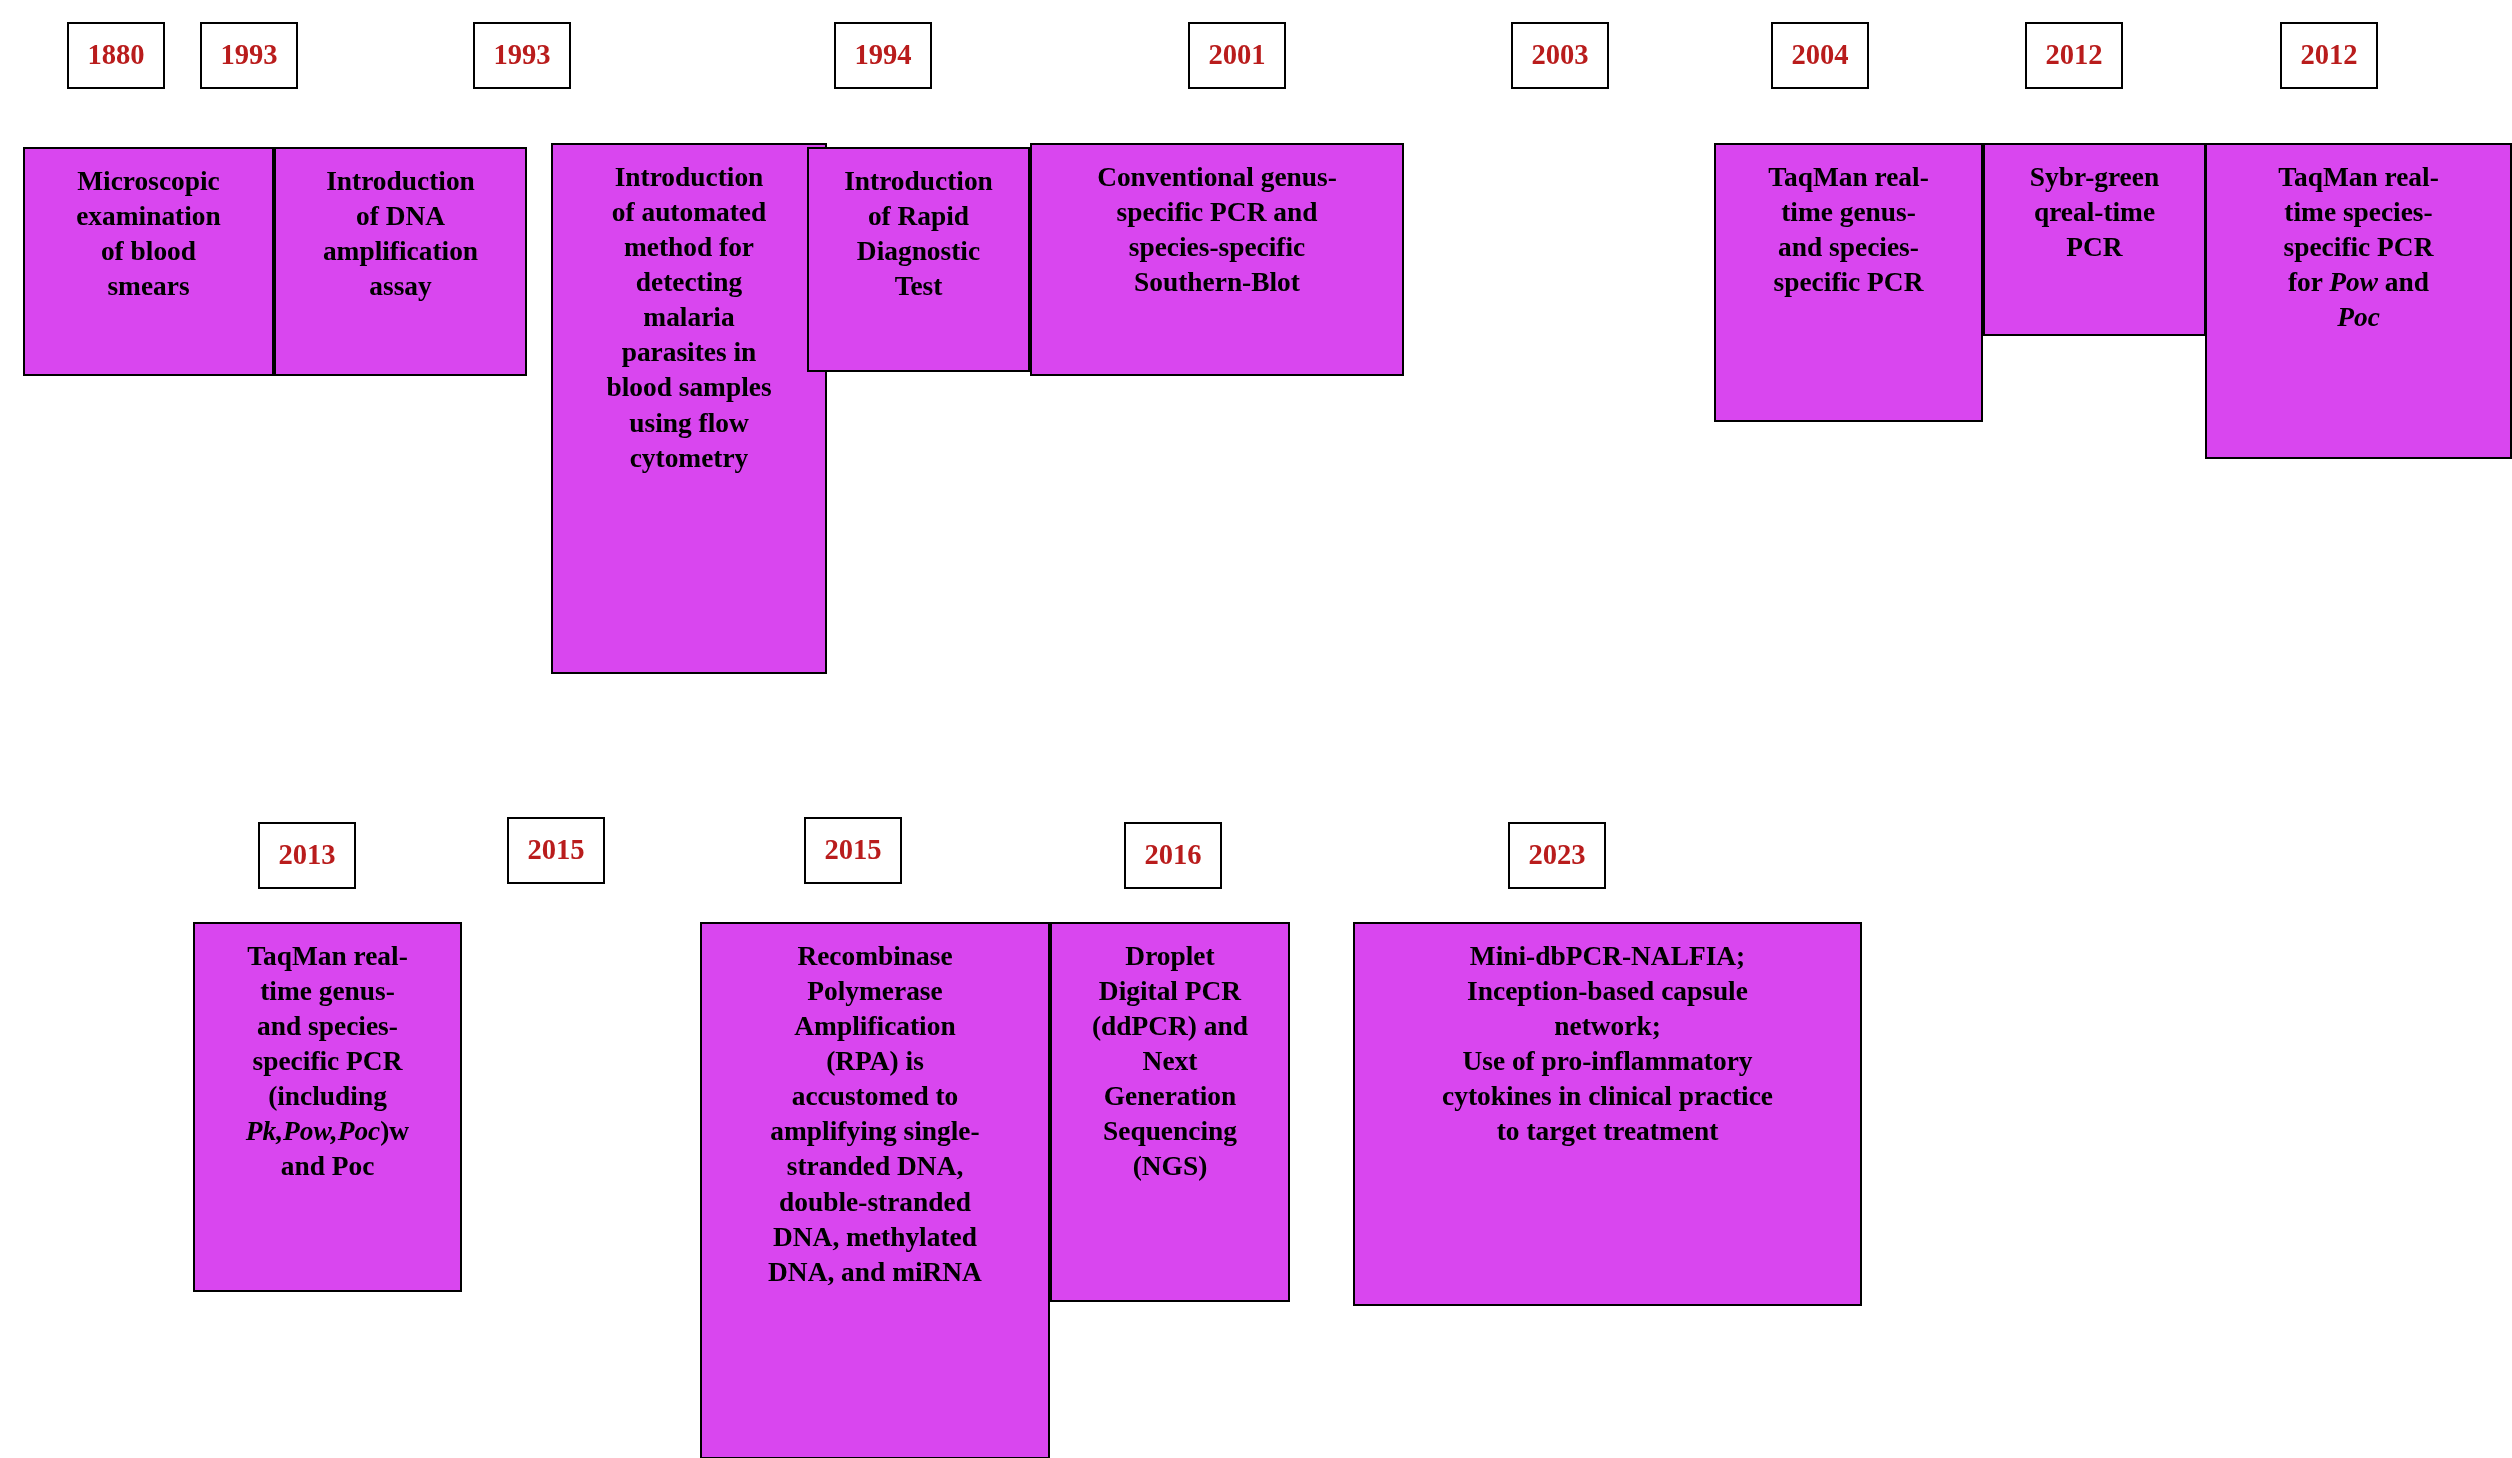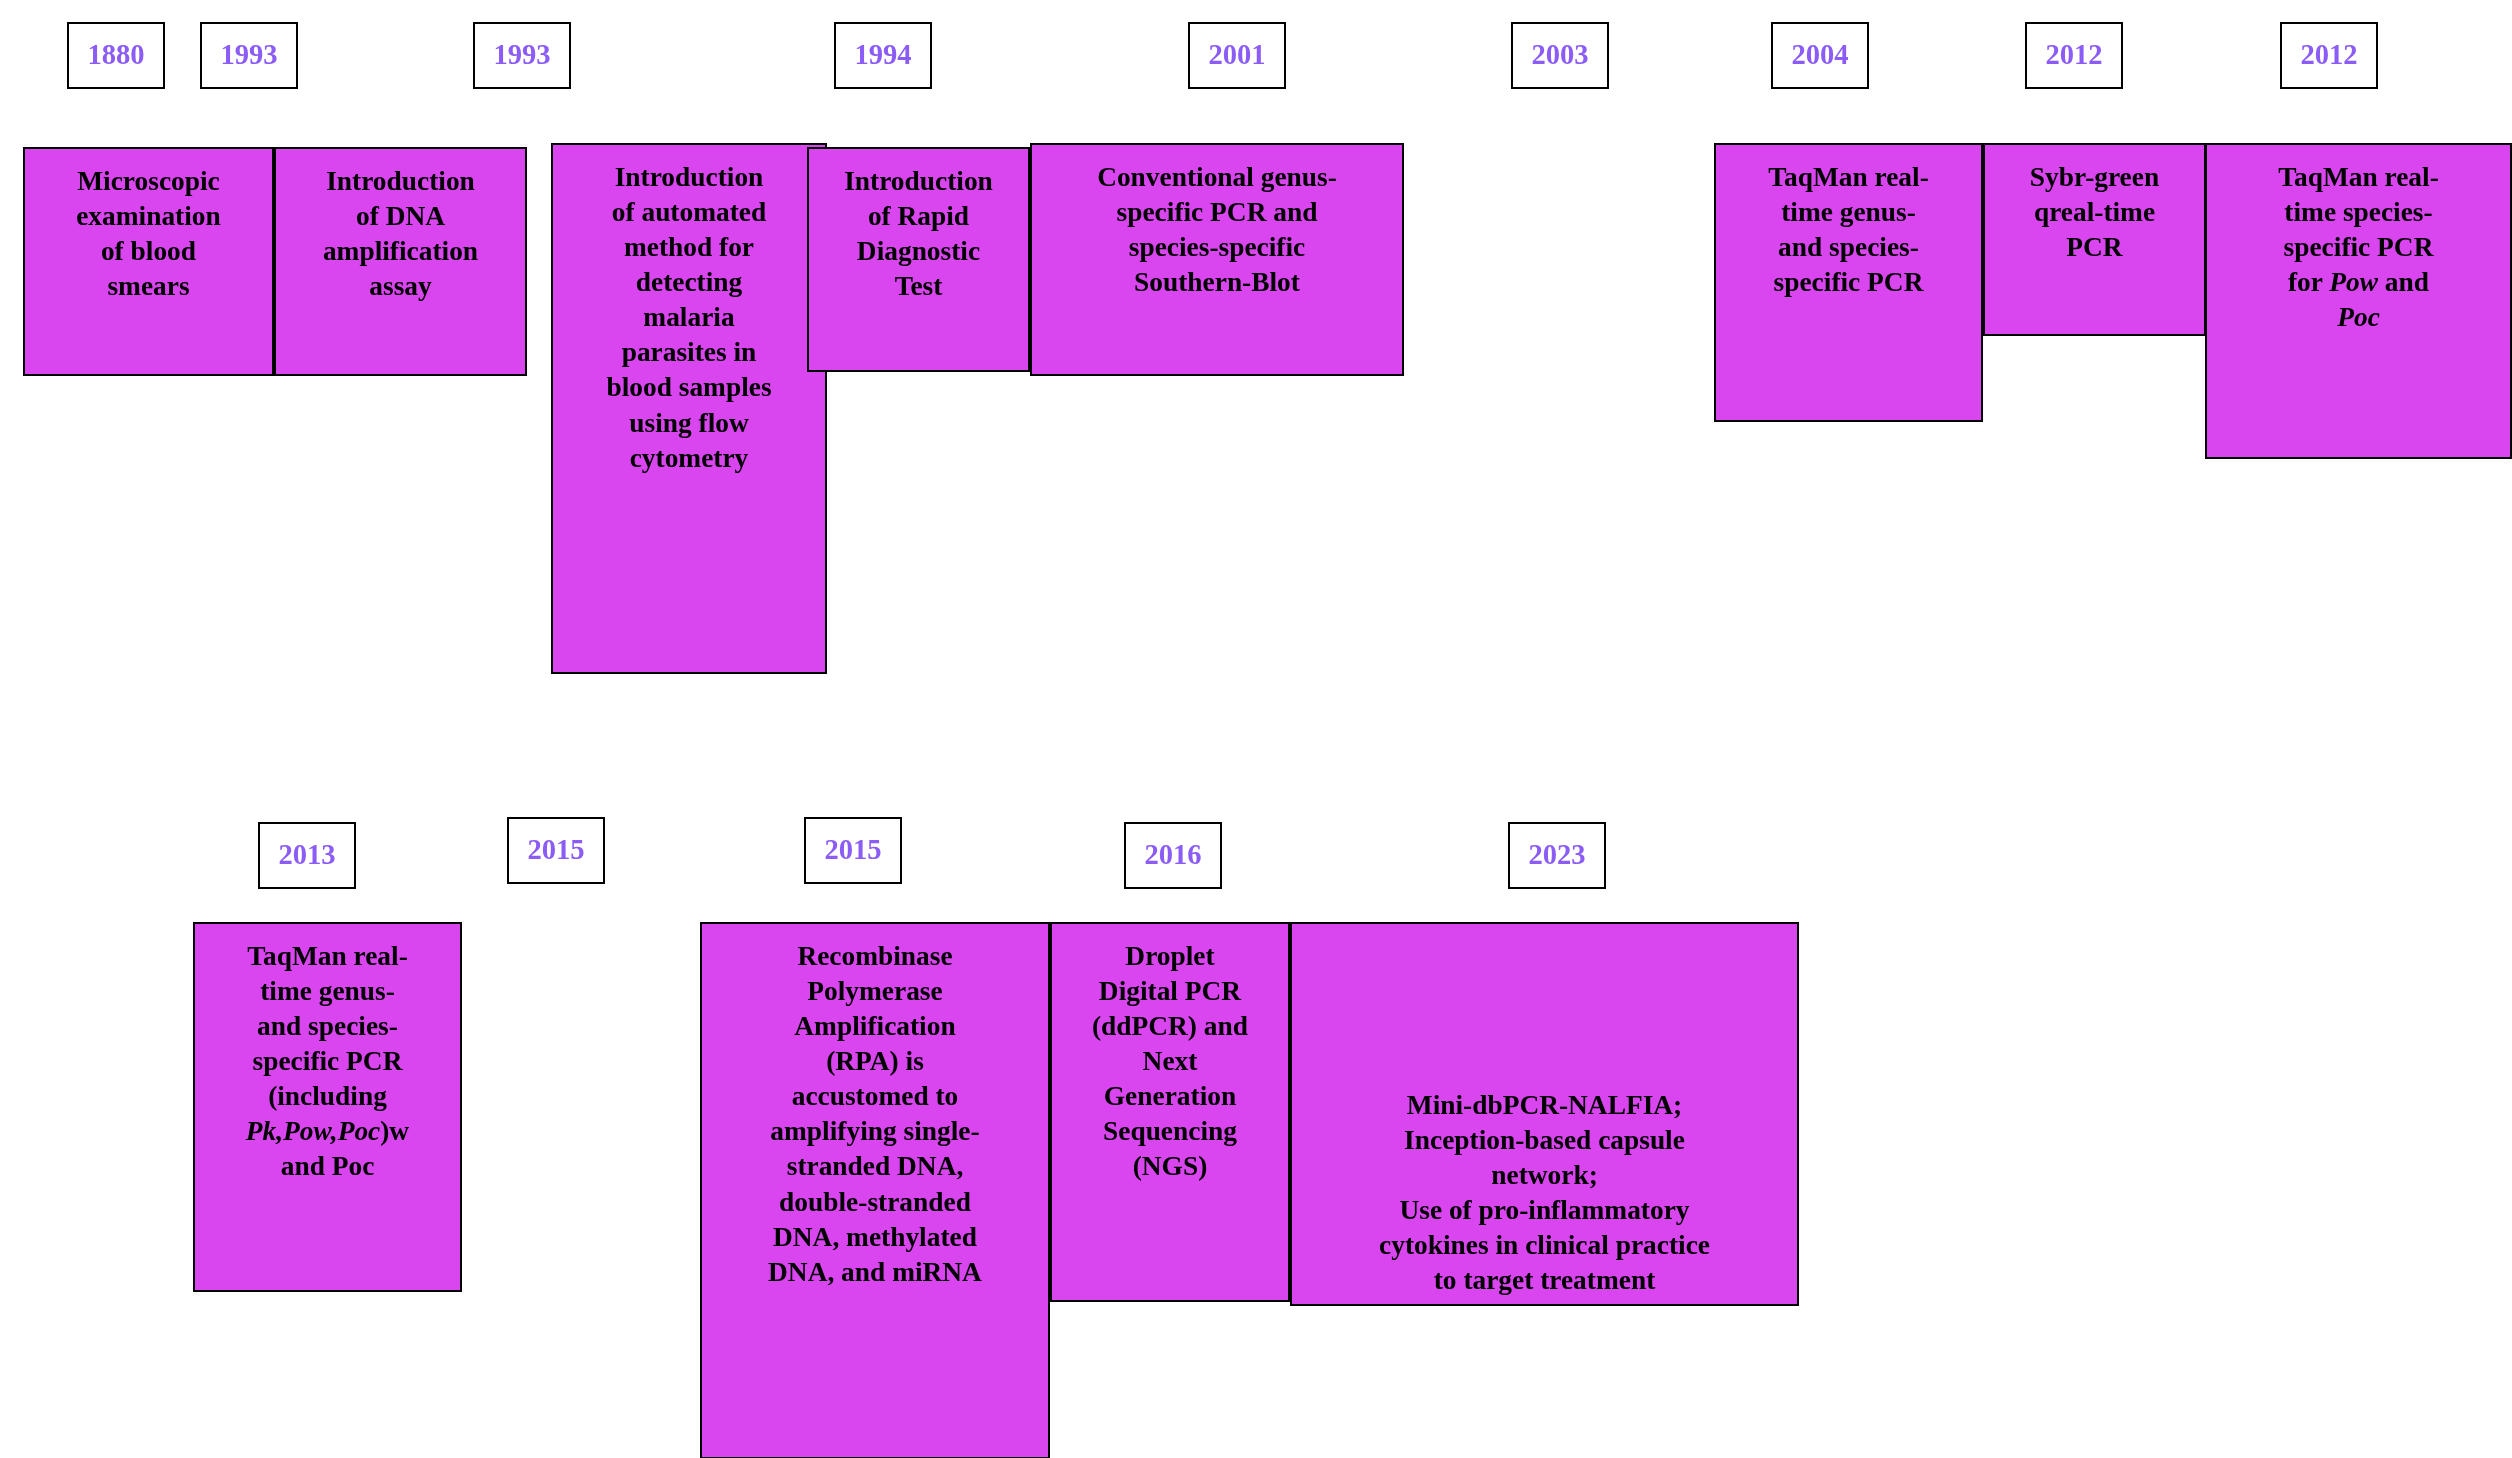--- a/index.html
+++ b/index.html
@@ -20,21 +20,21 @@
     position: absolute;
     box-sizing: border-box;
     border: 2.9px solid #000000;
     background: #ffffff;
     display: flex;
     align-items: center;
     justify-content: center;
     font-weight: bold;
     font-size: 28.6px;
     line-height: 1.05;
-    color: #8b5cf6;
+    color: #b91c1c;
     letter-spacing: 0px;
   }
   .event-box {
     position: absolute;
     box-sizing: border-box;
     border: 2.9px solid #000000;
     background: #d946ef;
     display: flex;
     align-items: flex-start;
     justify-content: center;
@@ -154,21 +154,21 @@
   <div class="event-box" style="left:1050px; top:922px; width:240px; height:380px;">
     <span class="txt">Droplet
 Digital PCR
 (ddPCR) and
 Next
 Generation
 Sequencing
 (NGS)</span>
   </div>
 
-  <div class="event-box" style="left:1290px; top:922px; width:509px; height:384px;align-items:flex-end;">
+  <div class="event-box" style="left:1353px; top:922px; width:509px; height:384px;">
     <span class="txt">Mini-dbPCR-NALFIA;
 Inception-based capsule
 network;
 Use of pro-inflammatory
 cytokines in clinical practice
 to target treatment</span>
   </div>
 
 </div>
 

